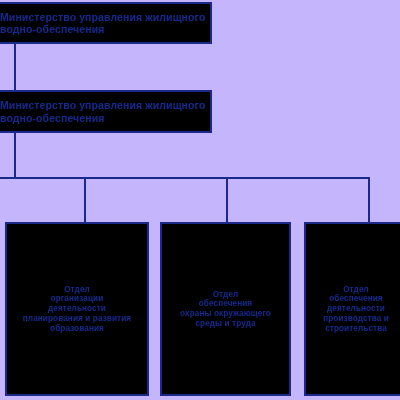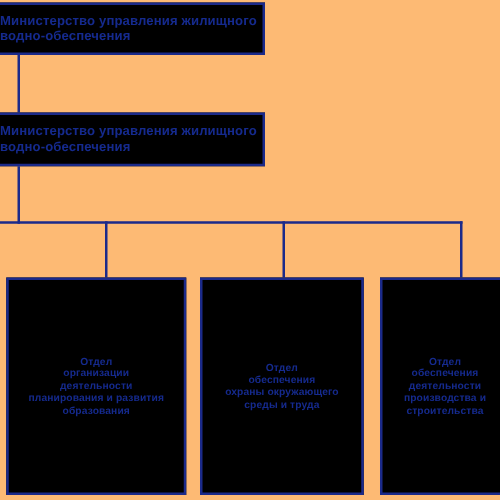--- a/index.html
+++ b/index.html
@@ -5,21 +5,21 @@
 <style>
   html, body {
     margin: 0;
     padding: 0;
     background: #000000;
   }
   #canvas {
     position: relative;
     width: 400px;
     height: 400px;
-    background: #fdba74;
+    background: #c4b5fd;
     overflow: hidden;
     font-family: "Liberation Sans", sans-serif;
   }
 
   
   .box {
     position: absolute;
     box-sizing: border-box;
     background: #000000;
     border: 2px solid #1b2a8a;

